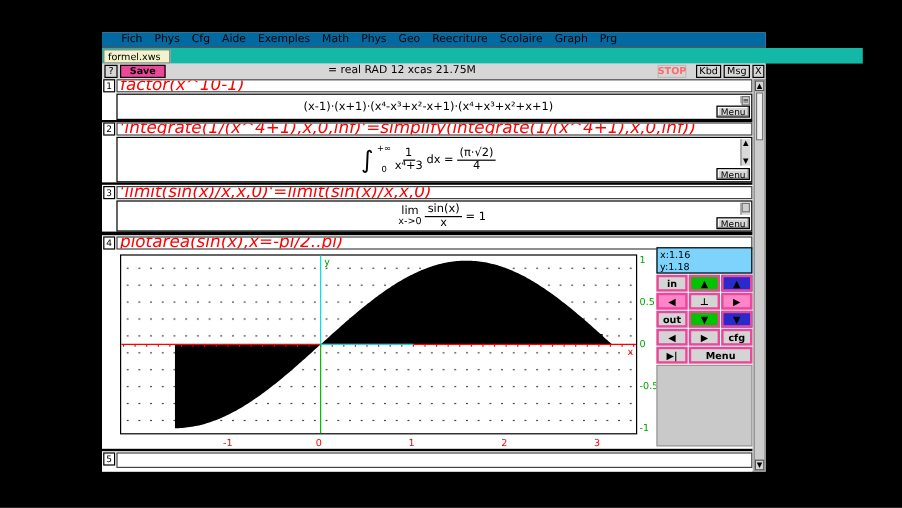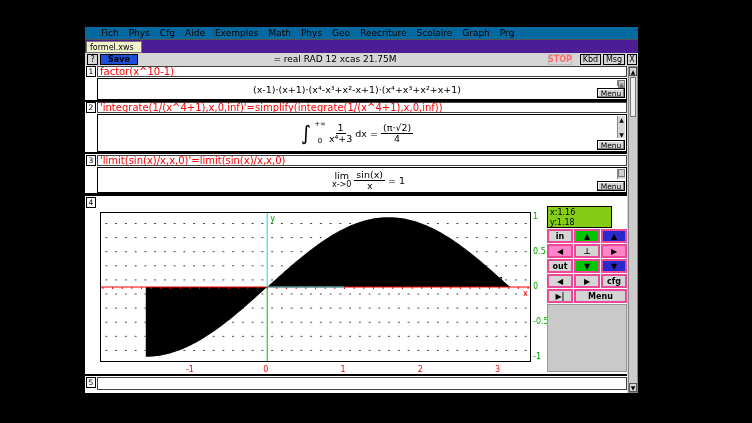--- a/index.html
+++ b/index.html
@@ -5,37 +5,37 @@
   html,body{margin:0;padding:0;background:#000;width:752px;height:423px;overflow:hidden;
             font-family:"DejaVu Sans",sans-serif;-webkit-font-smoothing:none;}
   .app{position:absolute;left:85px;top:27px;width:553px;height:366px;background:#d6d6d6;}
   .app *{box-sizing:border-box;}
 
   
   .menubar{position:absolute;left:0;top:0;width:553px;height:13px;background:#0369a1;
            border-bottom:1px solid #555;display:flex;align-items:center;gap:10px;
            padding-left:16px;font-size:9px;color:#000;white-space:nowrap;}
   .menubar span{cursor:default;}
-  .tabrow{position:absolute;left:0;top:13px;width:553px;height:13px;background:#4c1d95;}
+  .tabrow{position:absolute;left:0;top:13px;width:634px;height:13px;background:#14b8a6;}
   .tab{position:absolute;left:1px;top:1px;width:56px;height:12px;background:#f2f2cc;
        border:1px solid #777;font-size:8px;display:flex;align-items:center;padding-left:3px;}
   .statusrow{position:absolute;left:0;top:26px;width:553px;height:13px;background:#d6d6d6;}
   .sbtn{position:absolute;top:1px;height:11px;border:1px solid #000;background:#d6d6d6;
         font-size:8px;display:flex;align-items:center;justify-content:center;}
-  .save{background:#1d4ed8;font-weight:bold;}
+  .save{background:#ec4899;font-weight:bold;}
   .statustext{position:absolute;left:60px;top:1px;width:380px;text-align:center;font-size:9px;color:#000;}
   .stoplbl{color:#ff6a6a;background:#d6d6d6;border:1px solid #bbb;font-weight:bold;}
 
   
   .session-bg{position:absolute;left:0;top:39px;width:542px;height:327px;background:#fff;}
   .sep{position:absolute;left:0;width:542px;height:2px;background:#000;}
   .numbox{position:absolute;left:1px;width:10px;height:11px;border:1px solid #000;background:#fff;
           font-size:7.5px;display:flex;align-items:center;justify-content:center;color:#000;}
   .cmd{position:absolute;left:12px;width:530px;height:11px;background:#fff;border:1px solid #444;
-       color:#f00;font-size:10px;line-height:9px;padding-left:2px;white-space:nowrap;overflow:hidden;}
+       color:#f00;font-size:14px;line-height:9px;padding-left:2px;white-space:nowrap;overflow:hidden;font-style:italic;}
   .result{position:absolute;left:12px;width:530px;background:#fff;border:1px solid #000;}
   .formula{position:absolute;left:0;top:0;right:10px;bottom:0;display:flex;align-items:center;
            justify-content:center;font-size:9.5px;color:#000;white-space:nowrap;text-align:center;}
   .menubtn{position:absolute;right:1px;bottom:1px;width:28px;height:10px;background:#d6d6d6;
            border:1px solid #000;box-shadow:inset -1px -1px 0 #808080,inset 1px 1px 0 #fff;
            font-size:7.5px;display:flex;align-items:center;justify-content:center;}
   .mini-scroll{position:absolute;right:1px;top:1px;bottom:13px;width:8px;background:#d9d9d9;
                border-left:1px solid #888;font-size:6px;color:#000;text-align:center;line-height:7px;}
   .mini-scroll .thumb{display:block;background:#cfcfcf;border:1px solid #777;height:8px;margin:0 0 1px 0;}
   .mini-scroll .dn{position:absolute;bottom:0;left:0;right:0;}
@@ -56,21 +56,21 @@
   .plot-canvas{position:absolute;left:0;top:0;width:429px;height:148px;
      background-image:radial-gradient(circle,#3c3c3c 0.6px,transparent 0.95px);
      background-size:9.75px 14.1px;background-position:0.5px 3.5px;}
   .plot-canvas svg{position:absolute;left:0;top:0;}
   .xlabels{position:absolute;left:0;top:338px;width:553px;height:9px;}
   .xlabels span{position:absolute;top:0;font-size:8px;color:#f00;}
   .ylabels{position:absolute;left:448px;top:0;width:24px;height:366px;}
   .ylabels span{position:absolute;left:0;font-size:8px;color:#00a400;}
 
   
-  .coordbox{position:absolute;left:462px;top:179px;width:65px;height:22px;background:#84cc16;
+  .coordbox{position:absolute;left:462px;top:179px;width:80px;height:22px;background:#7dd3fc;
             border:1px solid #000;font-size:8px;line-height:10px;padding:1px 2px;color:#000;}
   .pbtn{position:absolute;width:26px;height:14px;border:2px solid #ec4899;background:#d4d4d4;
         display:flex;align-items:center;justify-content:center;font-size:8px;font-weight:bold;color:#000;}
   .pbtn.green{background:#00c400;}
   .pbtn.blue{background:#2a2acc;}
   .pbtn.pink{background:#ff85c8;}
   .pbtn.wide{width:53px;}
   .panel-track{position:absolute;left:462px;top:277px;width:80px;height:68px;background:#c9c9c9;
                border:1px solid #999;}
 
@@ -176,20 +176,21 @@
       </span>
     </div>
     <div class="mini-scroll">
       <span class="thumb"></span>
     </div>
     <div class="menubtn">Menu</div>
   </div>
   <div class="sep" style="top:166px;height:3px;"></div>
 
   <div class="numbox" style="top:170px;">4</div>
+  <div class="cmd" style="top:170px;">plotarea(sin(x),x=-pi/2..pi)</div>
 
   <div class="plot-frame">
     <div class="plot-canvas">
         <svg width="429" height="148">
           <path d="M 44.8 74.0 L 44.8 143.8 L 46.3 143.8 L 47.9 143.8 L 49.4 143.7 L 51.0 143.6 L 52.5 143.5 L 54.0 143.3 L 55.6 143.1 L 57.1 142.9 L 58.7 142.7 L 60.2 142.4 L 61.8 142.1 L 63.3 141.8 L 64.9 141.5 L 66.4 141.1 L 68.0 140.7 L 69.5 140.3 L 71.1 139.8 L 72.6 139.3 L 74.1 138.8 L 75.7 138.3 L 77.2 137.7 L 78.8 137.2 L 80.3 136.6 L 81.9 135.9 L 83.4 135.3 L 85.0 134.6 L 86.5 133.9 L 88.1 133.1 L 89.6 132.4 L 91.1 131.6 L 92.7 130.8 L 94.2 130.0 L 95.8 129.2 L 97.3 128.3 L 98.9 127.4 L 100.4 126.5 L 102.0 125.6 L 103.5 124.6 L 105.1 123.6 L 106.6 122.6 L 108.2 121.6 L 109.7 120.6 L 111.2 119.5 L 112.8 118.5 L 114.3 117.4 L 115.9 116.3 L 117.4 115.2 L 119.0 114.0 L 120.5 112.9 L 122.1 111.7 L 123.6 110.5 L 125.2 109.3 L 126.7 108.1 L 128.3 106.9 L 129.8 105.7 L 131.3 104.4 L 132.9 103.2 L 134.4 101.9 L 136.0 100.6 L 137.5 99.3 L 139.1 98.0 L 140.6 96.7 L 142.2 95.3 L 143.7 94.0 L 145.3 92.7 L 146.8 91.3 L 148.3 90.0 L 149.9 88.6 L 151.4 87.2 L 153.0 85.9 L 154.5 84.5 L 156.1 83.1 L 157.6 81.7 L 159.2 80.3 L 160.7 78.9 L 162.3 77.5 L 163.8 76.1 L 165.4 74.8 L 166.9 73.4 L 168.4 72.0 L 170.0 70.6 L 171.5 69.2 L 173.1 67.8 L 174.6 66.4 L 176.2 65.0 L 177.7 63.6 L 179.3 62.2 L 180.8 60.9 L 182.4 59.5 L 183.9 58.1 L 185.5 56.8 L 187.0 55.4 L 188.5 54.1 L 190.1 52.8 L 191.6 51.4 L 193.2 50.1 L 194.7 48.8 L 196.3 47.5 L 197.8 46.2 L 199.4 44.9 L 200.9 43.7 L 202.5 42.4 L 204.0 41.2 L 205.5 40.0 L 207.1 38.8 L 208.6 37.6 L 210.2 36.4 L 211.7 35.2 L 213.3 34.1 L 214.8 32.9 L 216.4 31.8 L 217.9 30.7 L 219.5 29.6 L 221.0 28.5 L 222.6 27.5 L 224.1 26.5 L 225.6 25.4 L 227.2 24.4 L 228.7 23.5 L 230.3 22.5 L 231.8 21.6 L 233.4 20.7 L 234.9 19.8 L 236.5 18.9 L 238.0 18.1 L 239.6 17.2 L 241.1 16.4 L 242.7 15.7 L 244.2 14.9 L 245.7 14.2 L 247.3 13.5 L 248.8 12.8 L 250.4 12.1 L 251.9 11.5 L 253.5 10.9 L 255.0 10.3 L 256.6 9.7 L 258.1 9.2 L 259.7 8.7 L 261.2 8.2 L 262.7 7.8 L 264.3 7.3 L 265.8 6.9 L 267.4 6.6 L 268.9 6.2 L 270.5 5.9 L 272.0 5.6 L 273.6 5.3 L 275.1 5.1 L 276.7 4.9 L 278.2 4.7 L 279.8 4.5 L 281.3 4.4 L 282.8 4.3 L 284.4 4.2 L 285.9 4.2 L 287.5 4.2 L 289.0 4.2 L 290.6 4.2 L 292.1 4.3 L 293.7 4.4 L 295.2 4.5 L 296.8 4.7 L 298.3 4.9 L 299.9 5.1 L 301.4 5.3 L 302.9 5.6 L 304.5 5.8 L 306.0 6.2 L 307.6 6.5 L 309.1 6.9 L 310.7 7.3 L 312.2 7.7 L 313.8 8.1 L 315.3 8.6 L 316.9 9.1 L 318.4 9.7 L 319.9 10.2 L 321.5 10.8 L 323.0 11.4 L 324.6 12.0 L 326.1 12.7 L 327.7 13.4 L 329.2 14.1 L 330.8 14.8 L 332.3 15.5 L 333.9 16.3 L 335.4 17.1 L 337.0 17.9 L 338.5 18.8 L 340.0 19.6 L 341.6 20.5 L 343.1 21.4 L 344.7 22.4 L 346.2 23.3 L 347.8 24.3 L 349.3 25.3 L 350.9 26.3 L 352.4 27.3 L 354.0 28.4 L 355.5 29.4 L 357.1 30.5 L 358.6 31.6 L 360.1 32.7 L 361.7 33.9 L 363.2 35.0 L 364.8 36.2 L 366.3 37.4 L 367.9 38.6 L 369.4 39.8 L 371.0 41.0 L 372.5 42.2 L 374.1 43.5 L 375.6 44.7 L 377.1 46.0 L 378.7 47.3 L 380.2 48.6 L 381.8 49.9 L 383.3 51.2 L 384.9 52.5 L 386.4 53.9 L 388.0 55.2 L 389.5 56.6 L 391.1 57.9 L 392.6 59.3 L 394.2 60.7 L 395.7 62.0 L 397.2 63.4 L 398.8 64.8 L 400.3 66.2 L 401.9 67.6 L 403.4 69.0 L 405.0 70.3 L 406.5 71.7 L 408.1 73.1 L 409.0 74.0 Z" fill="#000000"></path>
           <line x1="0" y1="74" x2="429" y2="74" stroke="#ff0000" stroke-width="1"></line>
           <line x1="1.9324324324324258" y1="74" x2="1.9324324324324258" y2="76" stroke="#ff0000" stroke-width="1"></line>
           <line x1="11.594594594594588" y1="74" x2="11.594594594594588" y2="76" stroke="#ff0000" stroke-width="1"></line>
           <line x1="21.25675675675675" y1="74" x2="21.25675675675675" y2="76" stroke="#ff0000" stroke-width="1"></line>
           <line x1="30.918918918918912" y1="74" x2="30.918918918918912" y2="76" stroke="#ff0000" stroke-width="1"></line>

